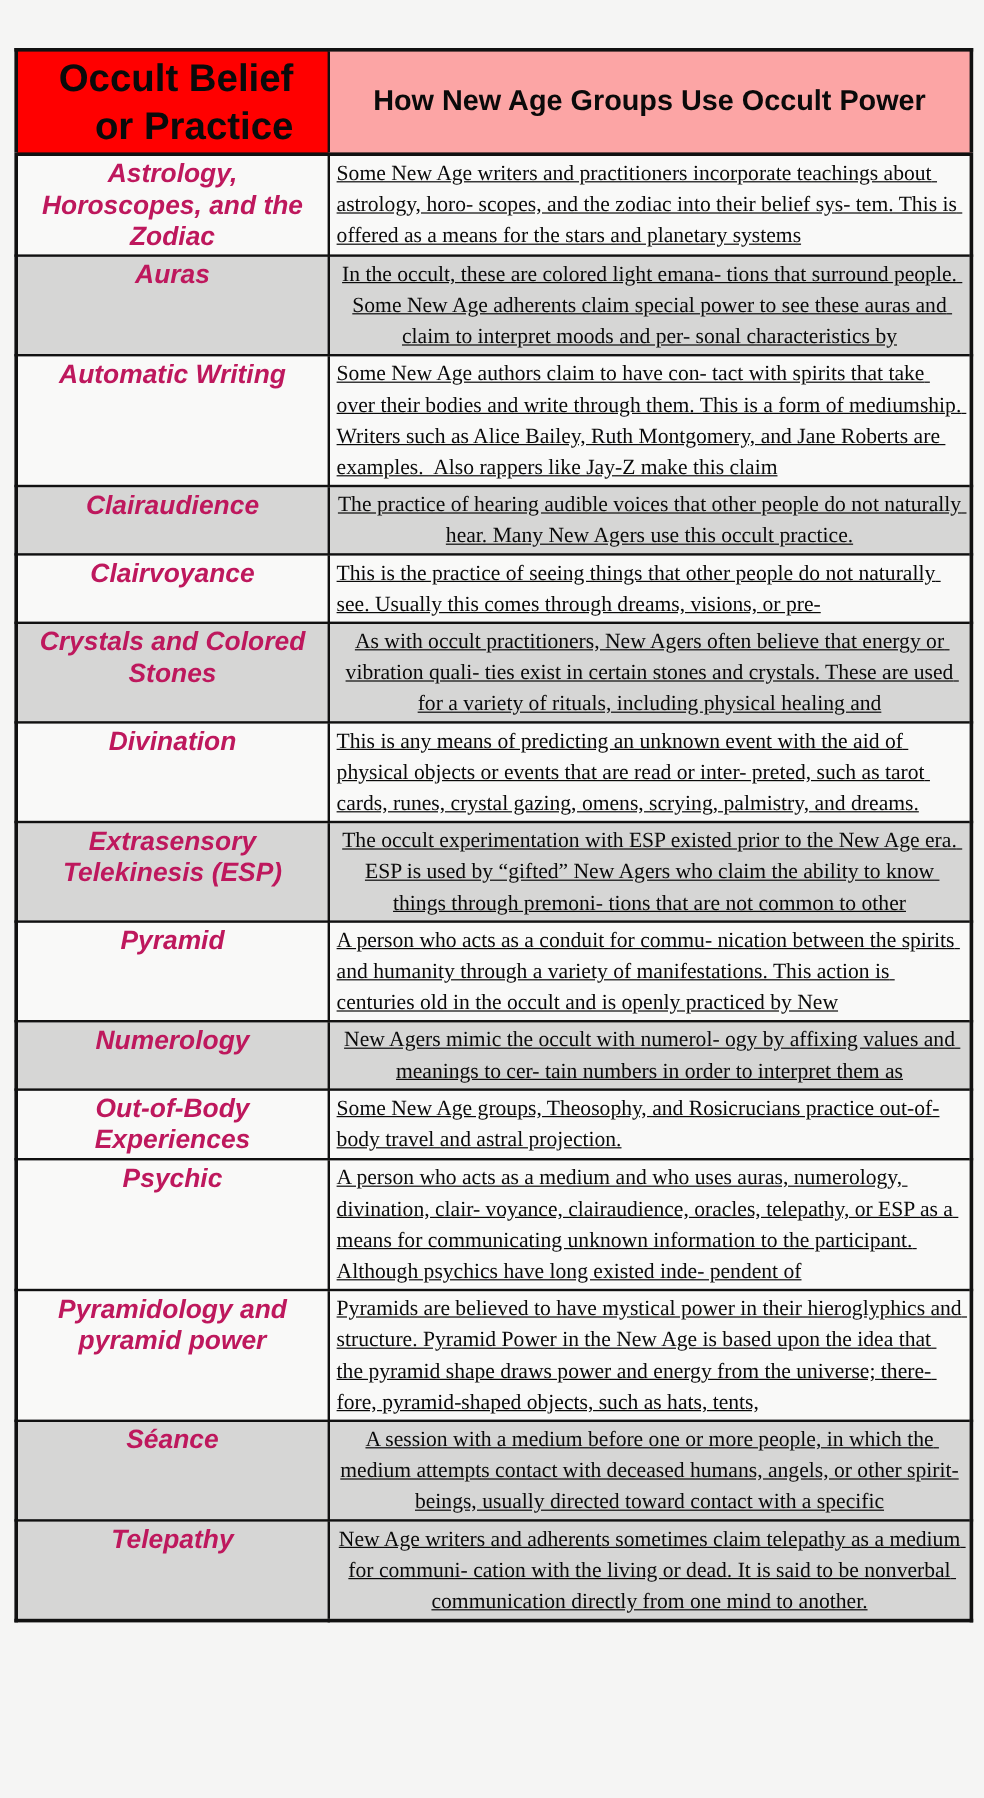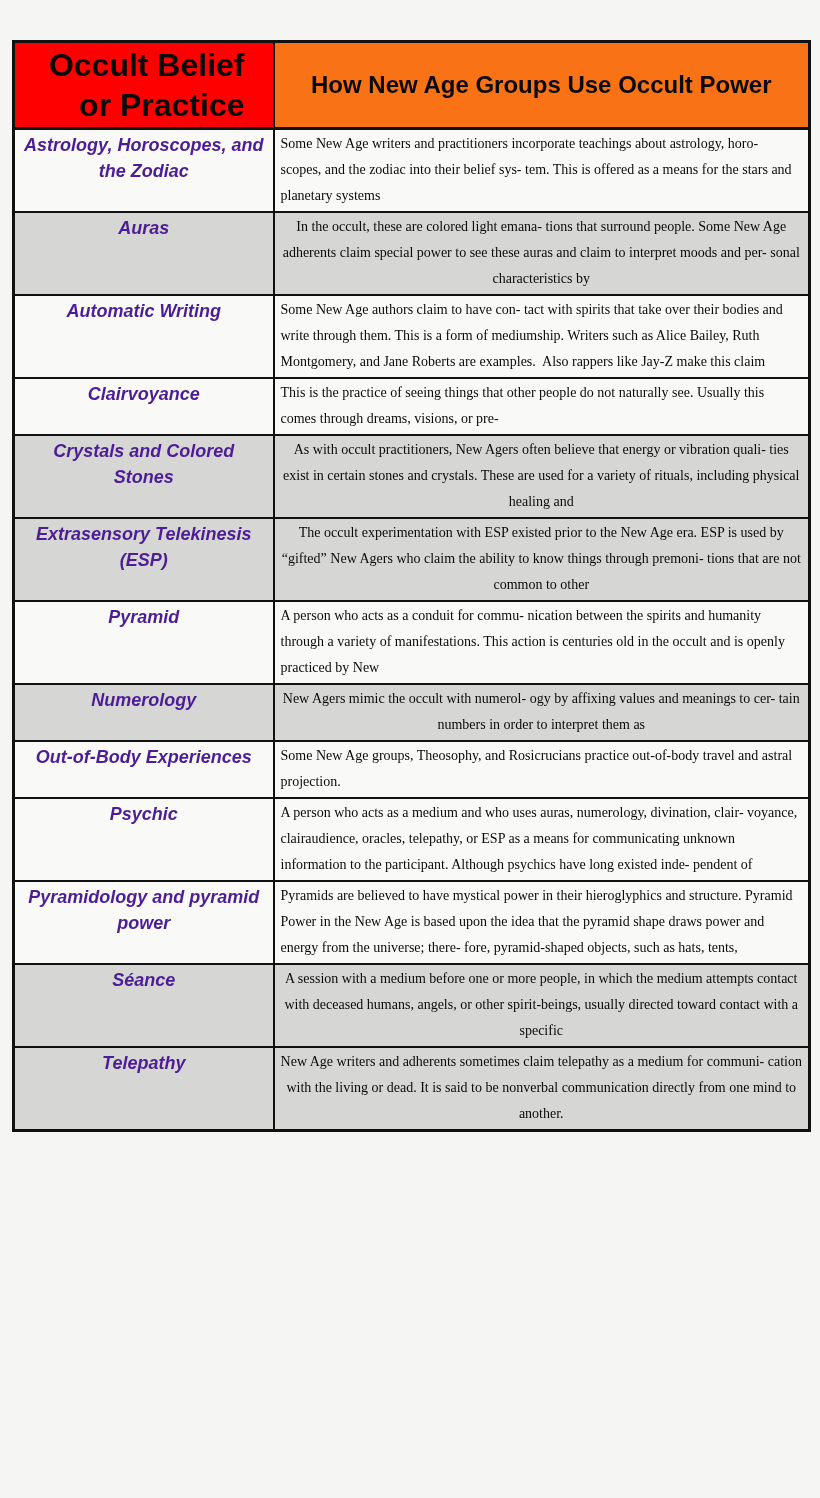--- a/index.html
+++ b/index.html
@@ -45,72 +45,81 @@
   }
   th.th-desc {
     font-size: 24px;
     padding: 2px 10px;
   }
   td.term-cell {
     text-align: center;
     font-family: "Liberation Sans", sans-serif;
     font-weight: bold;
     font-style: italic;
-    font-size: 18px;
+    font-size: 22px;
     line-height: 26px;
-    color: #4c1d95;
+    color: #be185d;
     padding: 2px 6px;
   }
   td.desc-cell {
     font-family: "Liberation Serif", serif;
-    font-size: 14px;
+    font-size: 18px;
     line-height: 26px;
     color: #0a0a0a;
     padding: 1px 6px 2px 6px;
     white-space: pre-wrap;
+    text-decoration: underline;
   }
   tr.row-light td { background: #f9f9f8; }
   tr.row-dark td  { background: #d6d6d5; text-align: center; }
 </style>
 </head>
 <body>
 
 <div class="page">
   <table class="occult-table">
     <colgroup>
       <col class="c-term">
       <col class="c-desc">
     </colgroup>
     <thead>
       <tr>
         <th class="th-term" style="background: rgb(255, 0, 0);">Occult Belief or Practice</th>
-        <th class="th-desc" style="background: #f97316;">How New Age Groups Use Occult Power</th>
+        <th class="th-desc" style="background: #fca5a5;">How New Age Groups Use Occult Power</th>
       </tr>
     </thead>
     <tbody id="table-body">
 
     <tr class="row-light">
           <td class="term-cell">Astrology, Horoscopes, and the Zodiac</td>
           <td class="desc-cell">Some New Age writers and practitioners incorporate teachings about astrology, horo- scopes, and the zodiac into their belief sys- tem. This is offered as a means for the stars and planetary systems</td>
         </tr>
         <tr class="row-dark">
           <td class="term-cell">Auras</td>
           <td class="desc-cell">In the occult, these are colored light emana- tions that surround people. Some New Age adherents claim special power to see these auras and claim to interpret moods and per- sonal characteristics by</td>
         </tr>
         <tr class="row-light">
           <td class="term-cell">Automatic Writing</td>
           <td class="desc-cell">Some New Age authors claim to have con- tact with spirits that take over their bodies and write through them. This is a form of mediumship. Writers such as Alice Bailey, Ruth Montgomery, and Jane Roberts are examples.  Also rappers like Jay-Z make this claim</td>
         </tr>
+        <tr class="row-dark">
+          <td class="term-cell">Clairaudience</td>
+          <td class="desc-cell">The practice of hearing audible voices that other people do not naturally hear. Many New Agers use this occult practice.</td>
+        </tr>
         <tr class="row-light">
           <td class="term-cell">Clairvoyance</td>
           <td class="desc-cell">This is the practice of seeing things that other people do not naturally see. Usually this comes through dreams, visions, or pre-</td>
         </tr>
         <tr class="row-dark">
           <td class="term-cell">Crystals and Colored Stones</td>
           <td class="desc-cell">As with occult practitioners, New Agers often believe that energy or vibration quali- ties exist in certain stones and crystals. These are used for a variety of rituals, including physical healing and</td>
+        </tr>
+        <tr class="row-light">
+          <td class="term-cell">Divination</td>
+          <td class="desc-cell">This is any means of predicting an unknown event with the aid of physical objects or events that are read or inter- preted, such as tarot cards, runes, crystal gazing, omens, scrying, palmistry, and dreams.</td>
         </tr>
         <tr class="row-dark">
           <td class="term-cell">Extrasensory Telekinesis (ESP)</td>
           <td class="desc-cell">The occult experimentation with ESP existed prior to the New Age era. ESP is used by “gifted” New Agers who claim the ability to know things through premoni- tions that are not common to other</td>
         </tr>
         <tr class="row-light">
           <td class="term-cell">Pyramid</td>
           <td class="desc-cell">A person who acts as a conduit for commu- nication between the spirits and humanity through a variety of manifestations. This action is centuries old in the occult and is openly practiced by New</td>
         </tr>
         <tr class="row-dark">

